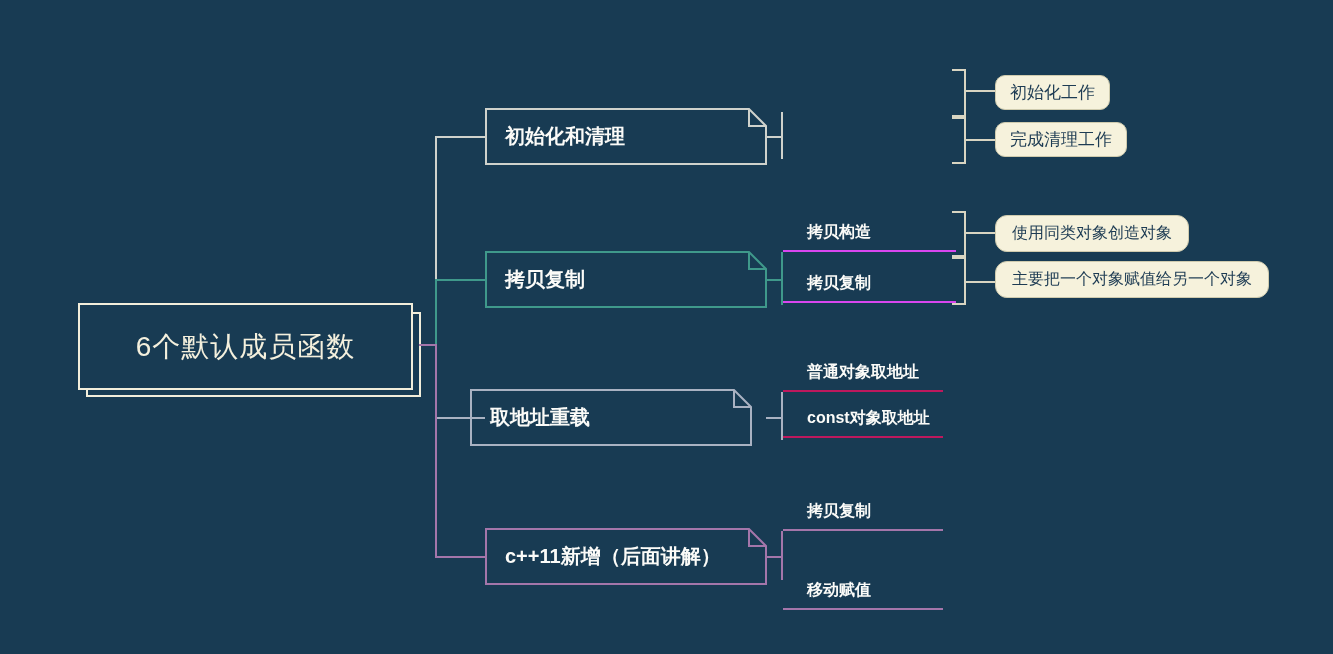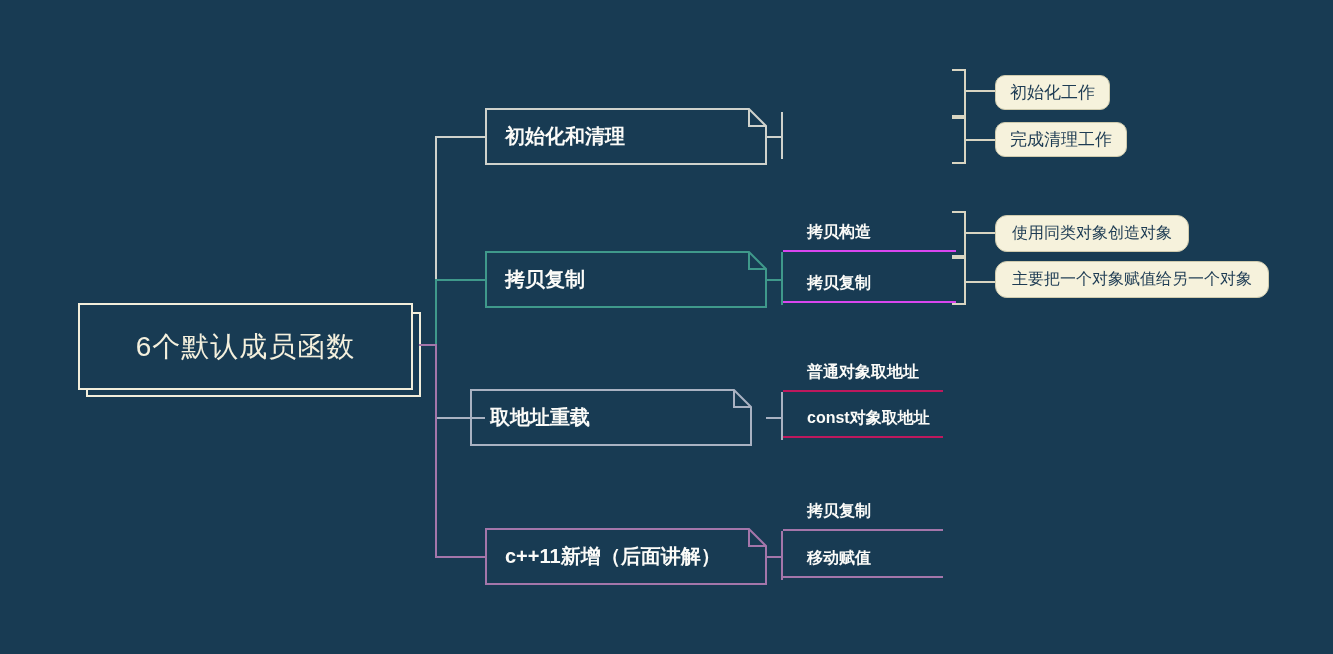--- a/index.html
+++ b/index.html
@@ -137,15 +137,15 @@
   <div class="note" style="left:485px;top:528px;text-align:center;">
     <svg width="282" height="57">
       <path d="M1 1 H264 L281 18 V56 H1 Z" fill="none" stroke="#a476aa" stroke-width="2"></path>
       <path d="M264 1 V18 H281" fill="none" stroke="#a476aa" stroke-width="2"></path>
     </svg>
     <div class="note-label">c++11新增（后面讲解）</div>
   </div>
   <div class="line c-purple" style="left:766px;top:556px;width:16px;height:2px;"></div>
   <div class="line c-purple" style="left:781px;top:531px;width:2px;height:49px;"></div>
   <div class="subtopic u-purple w-narrow" style="top:497px;">拷贝复制</div>
-  <div class="subtopic u-purple w-narrow" style="top:544px;">移动赋值</div>
+  <div class="subtopic u-purple w-narrow" style="top:576px;">移动赋值</div>
 
 </div>
 
 </body></html>

